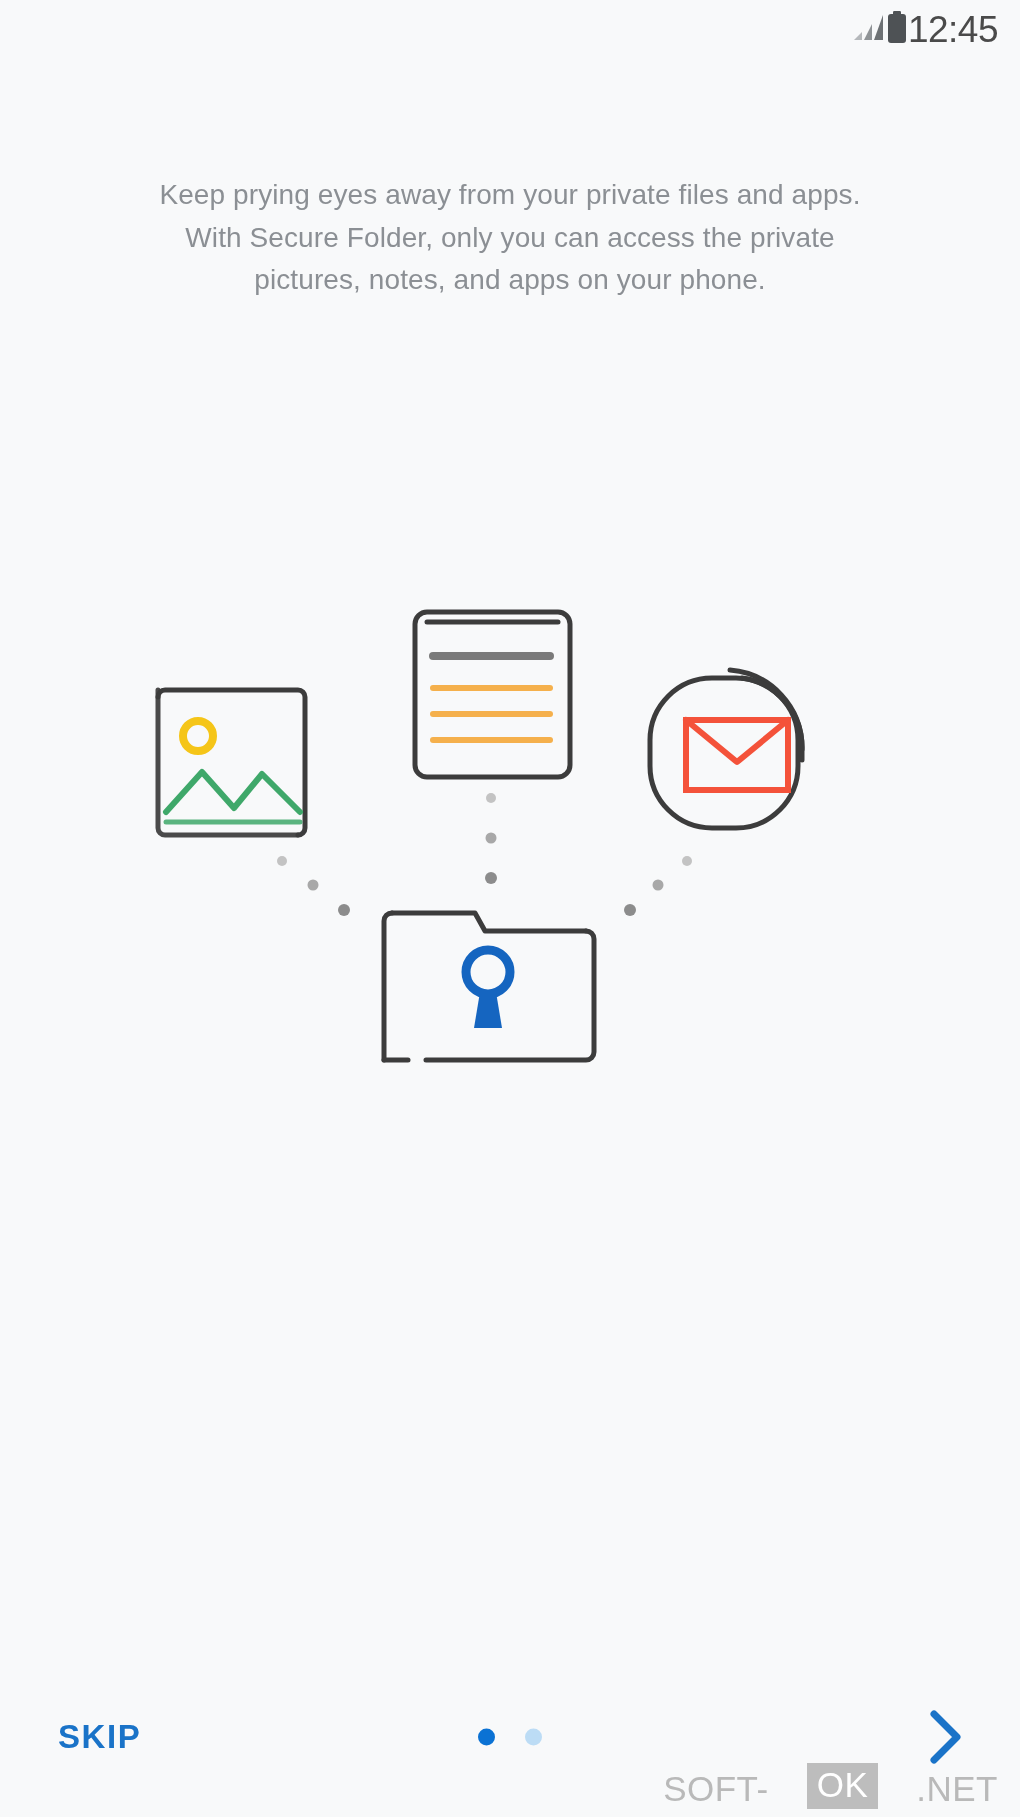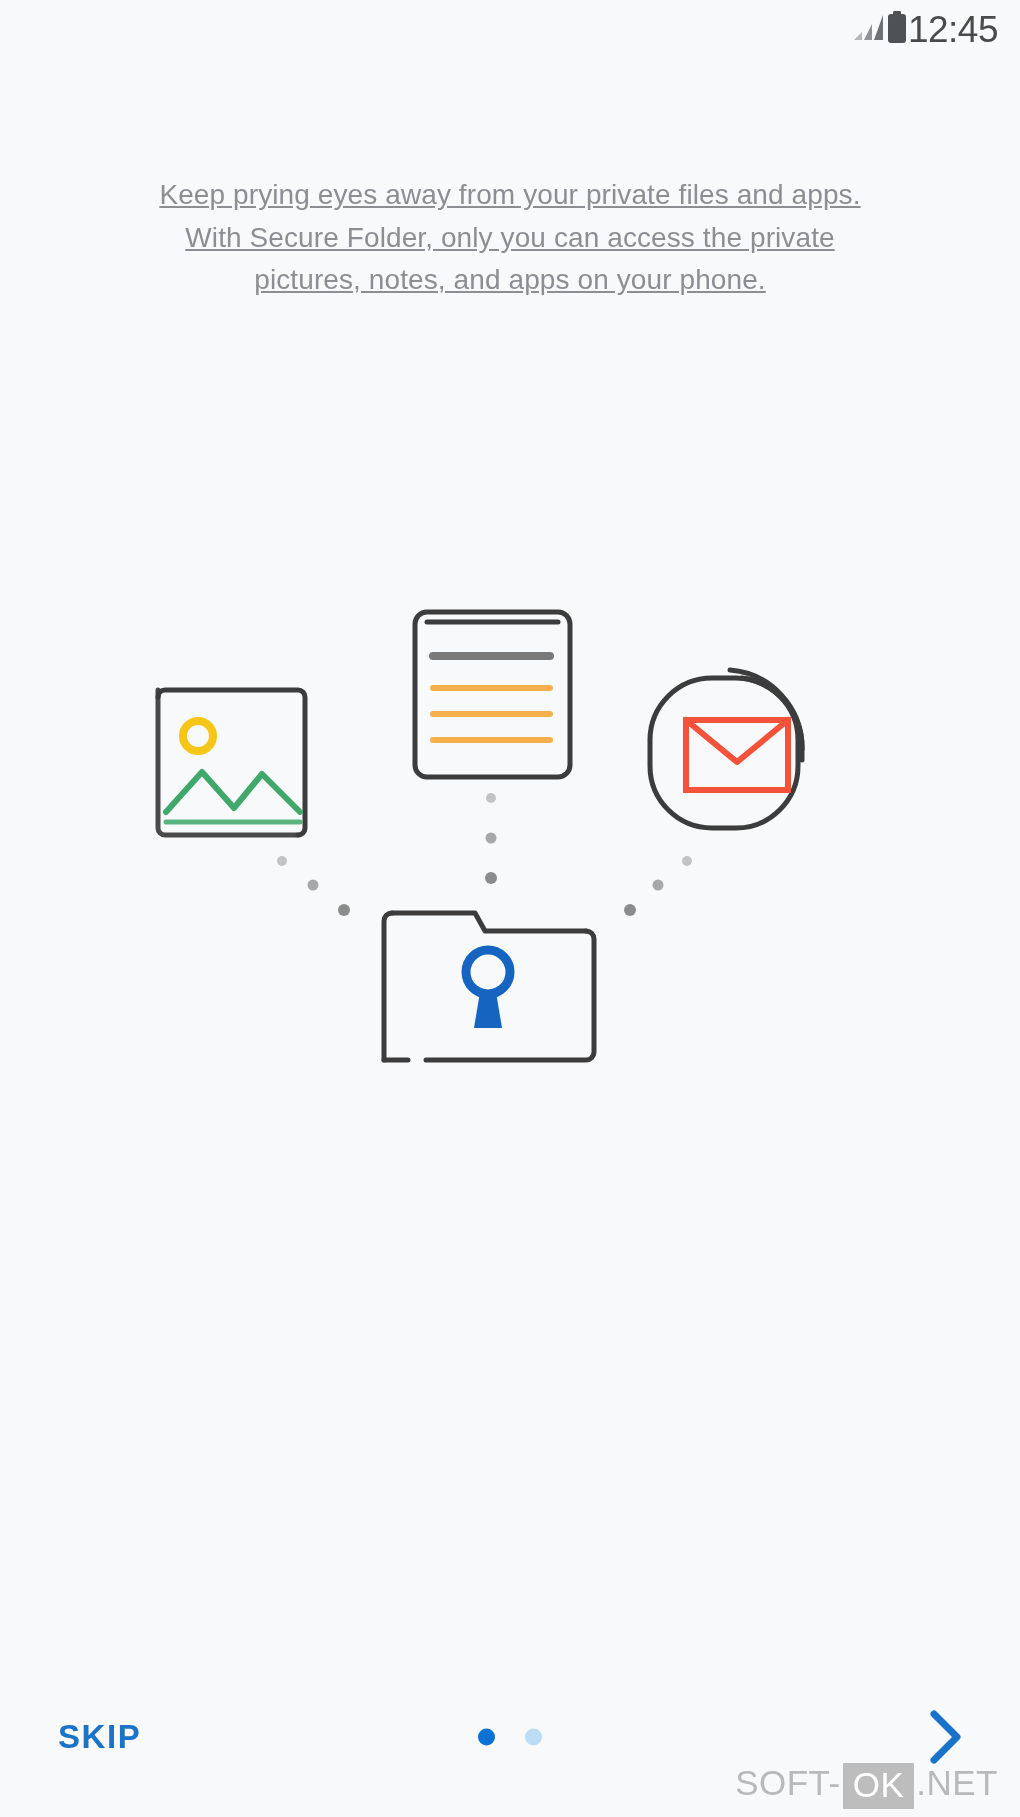--- a/index.html
+++ b/index.html
@@ -31,21 +31,21 @@
     text-align:center; padding:0 60px;
   }
   .title{
     font-size:51px; font-weight:700; color:#1c1c1e;
     letter-spacing:-0.8px; line-height:1.1;
   }
   .subtitle{
     margin-top:42px;
     font-size:28px; font-weight:400; color:#8b8f94;
     line-height:1.52; letter-spacing:0.1px;
-    max-width:720px; margin-left:auto; margin-right:auto;text-decoration:underline;
+    max-width:720px; margin-left:auto; margin-right:auto;
   }
 
   
   .art-wrap{
     position:absolute; top:560px; left:0; right:0;
     display:flex; justify-content:center;
   }
   .art{ display:block; }
 
   
@@ -68,24 +68,25 @@
   .dot.active{ background:#0b72d4; }
   .next-btn{
     position:absolute; right:40px; top:50%; transform:translateY(-50%);
     background:none; border:0; cursor:pointer; padding:10px 14px;
     line-height:0;
   }
 
   
   .watermark{
     position:absolute; right:22px; bottom:8px;
-    display:flex; align-items:flex-start;
+    display:flex; align-items:flex-end;
     font-size:35px; color:#b9b9b9; letter-spacing:0.5px;
     font-family:"Liberation Sans", sans-serif;
     user-select:none;
+    gap:36px;
   }
   .wm-badge{
     background:#bdbdbd; color:#ffffff; border-radius:0;
     padding:2px 10px 4px 10px; margin:0 2px;
   }
 </style>
 </head>
 <body>
 
 <div class="statusbar">

